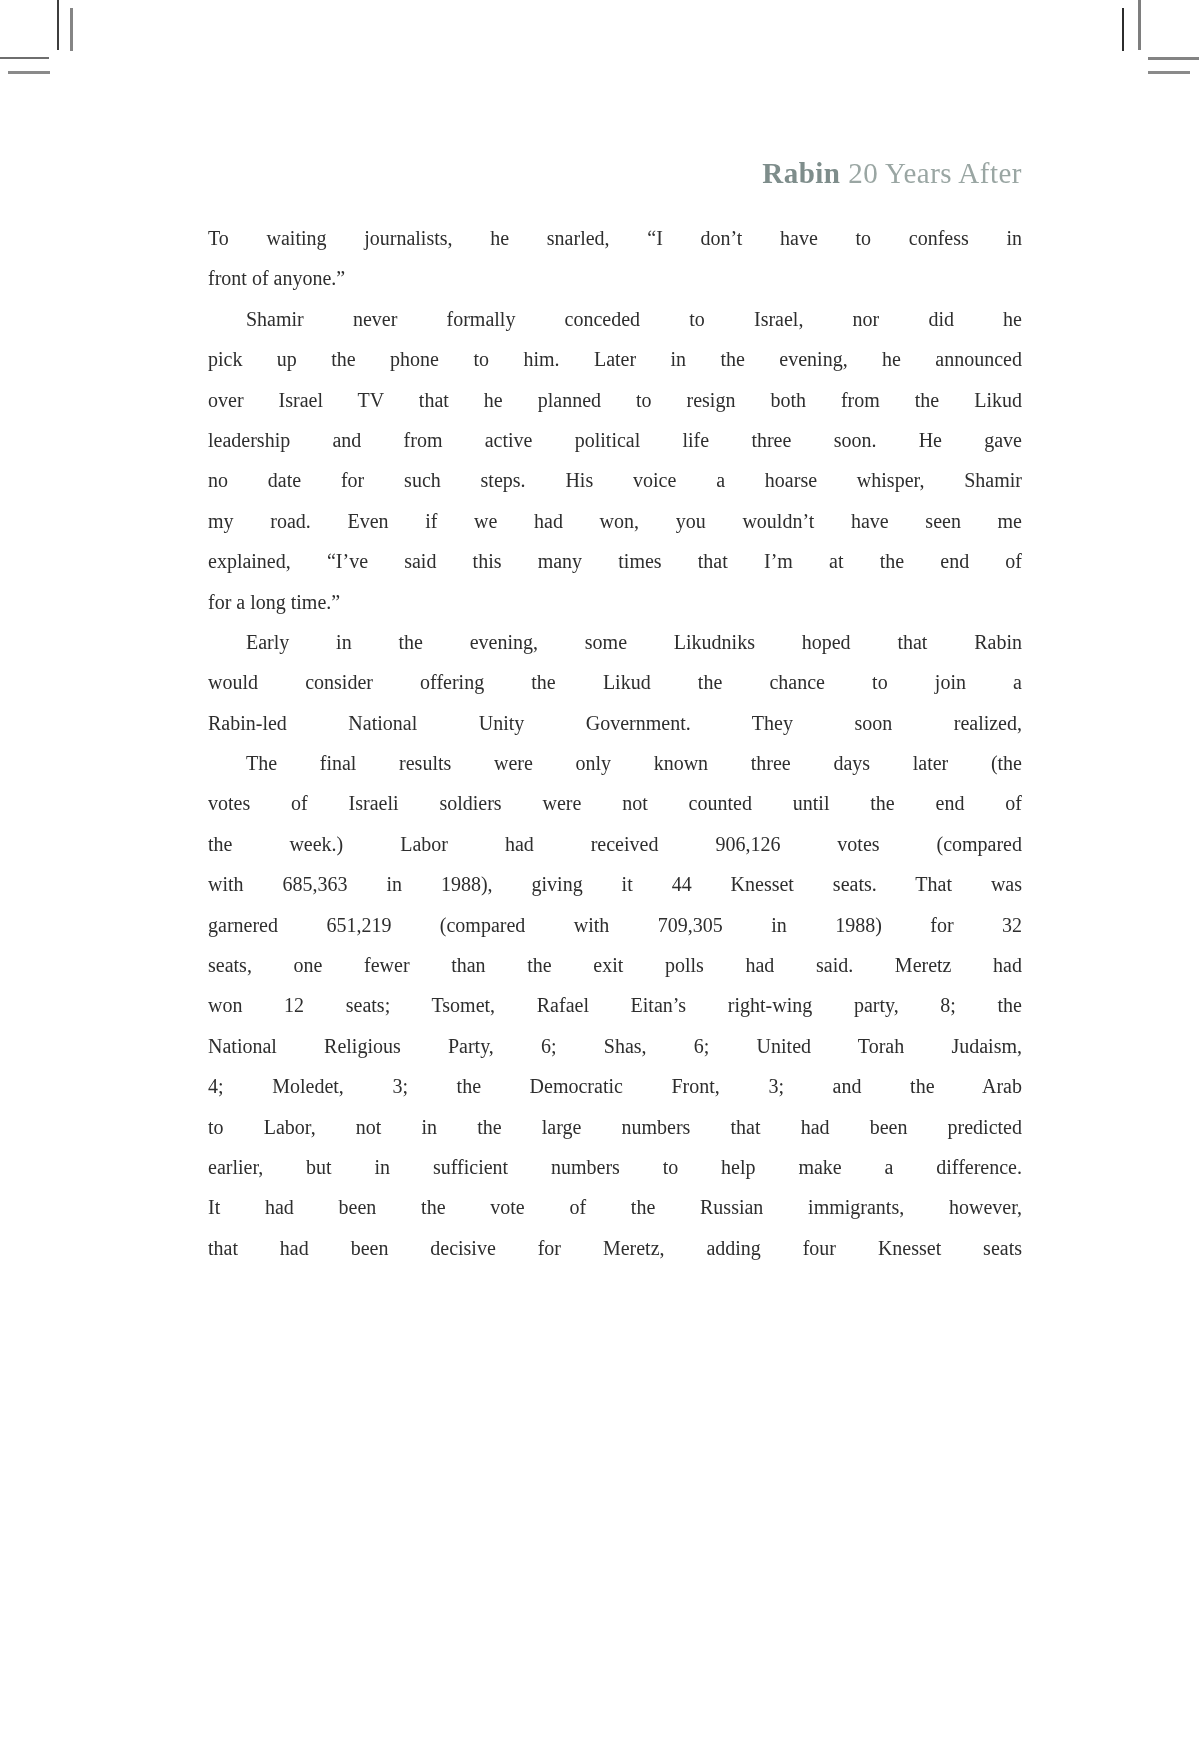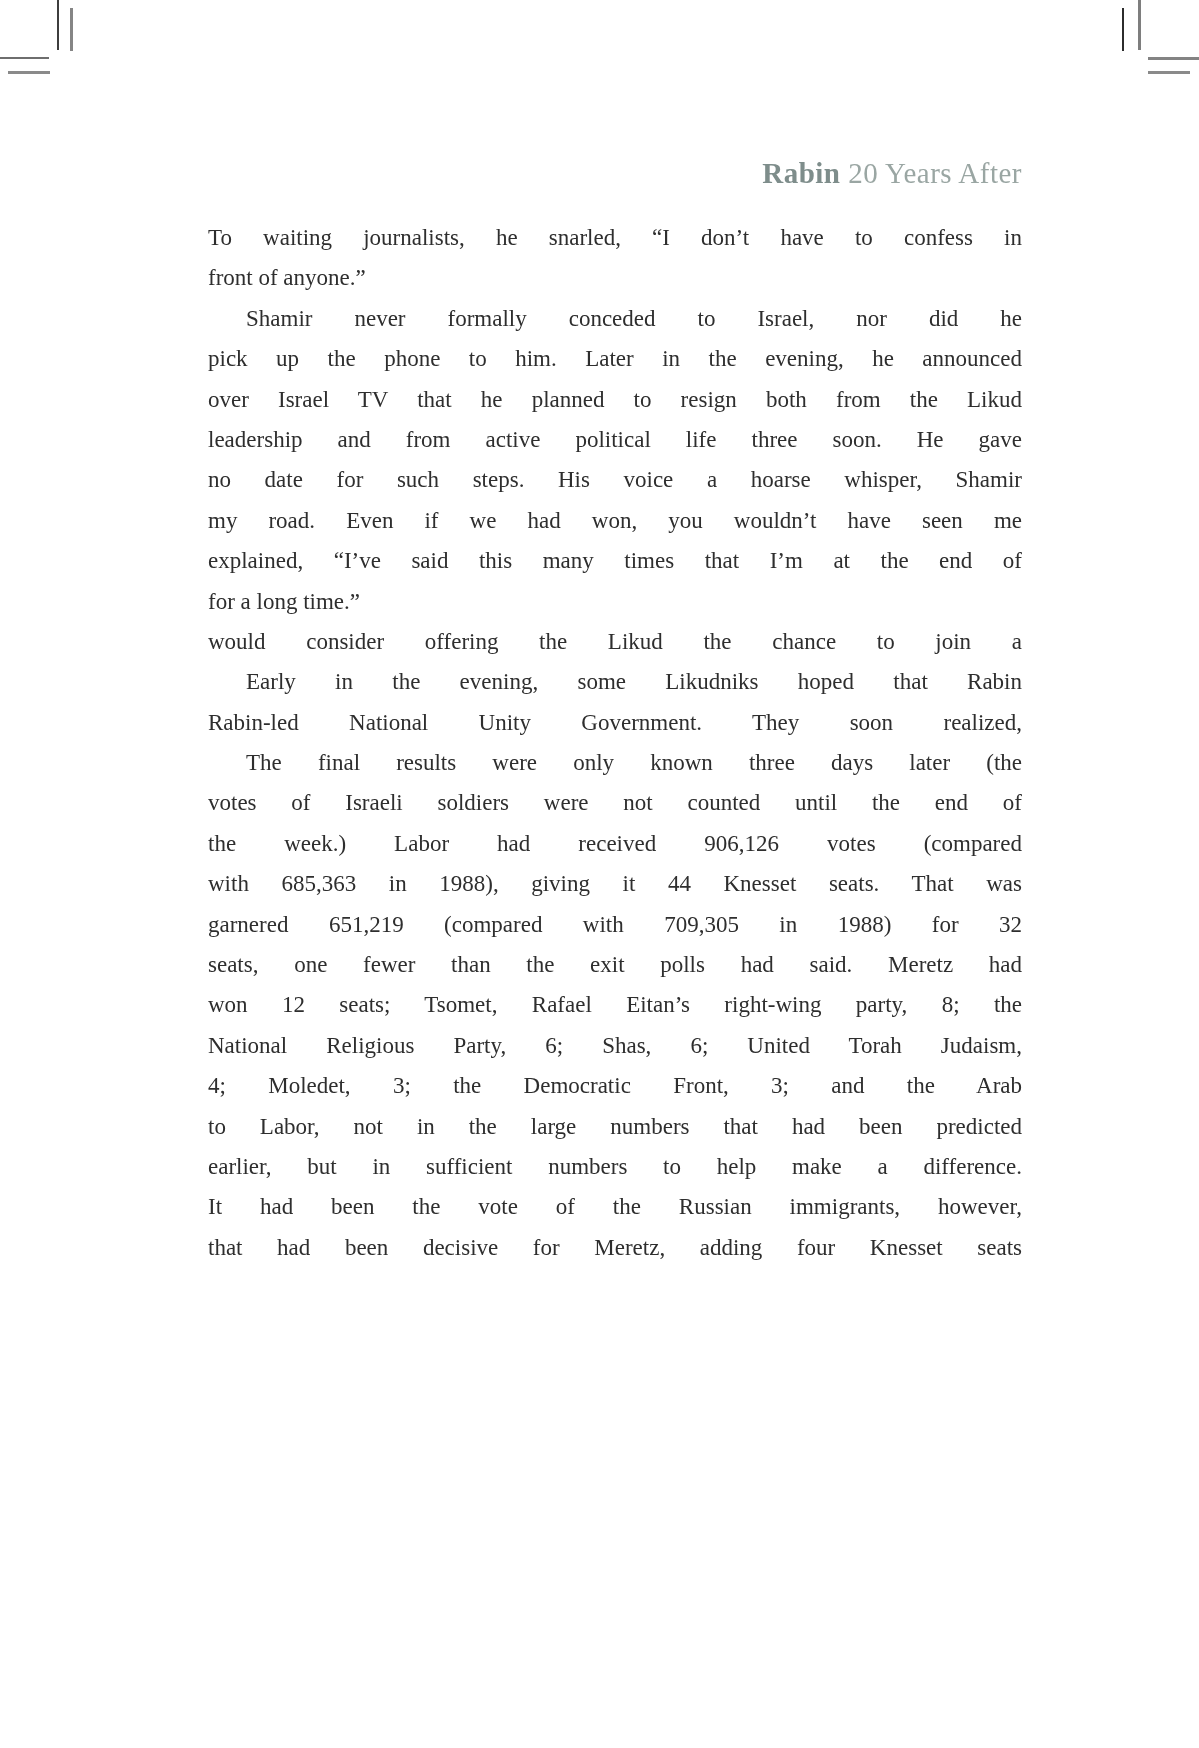--- a/index.html
+++ b/index.html
@@ -35,21 +35,21 @@
     font-weight: bold;
     color: #7e8d8b;
   }
 
   
   .body-text {
     position: absolute;
     left: 208px;
     top: 218px;
     width: 814px;
-    font-size: 23px;
+    font-size: 20px;
     color: #2e2e2e;
   }
   .line {
     line-height: 40.4px;
     height: 40.4px;
     text-align: justify;
     text-align-last: justify;
     white-space: nowrap;
     overflow: visible;
   }
@@ -111,22 +111,22 @@
         <div class="line indent">Shamir never formally conceded to Israel, nor did he</div>
         <div class="line">pick up the phone to him. Later in the evening, he announced</div>
         <div class="line">over Israel TV that he planned to resign both from the Likud</div>
         <div class="line">leadership and from active political life three soon. He gave</div>
         <div class="line">no date for such steps. His voice a hoarse whisper, Shamir</div>
         <div class="line">my road. Even if we had won, you wouldn’t have seen me</div>
         <div class="line">explained, “I’ve said this many times that I’m at the end of</div>
         <div class="line last">for a long time.”</div>
       </div>
       <div>
+        <div class="line indent">Early in the evening, some Likudniks hoped that Rabin</div>
         <div class="line">would consider offering the Likud the chance to join a</div>
-        <div class="line indent">Early in the evening, some Likudniks hoped that Rabin</div>
         <div class="line">Rabin-led National Unity Government. They soon realized,</div>
       </div>
       <div>
         <div class="line indent">The final results were only known three days later (the</div>
         <div class="line">votes of Israeli soldiers were not counted until the end of</div>
         <div class="line">the week.) Labor had received 906,126 votes (compared</div>
         <div class="line">with 685,363 in 1988), giving it 44 Knesset seats. That was</div>
         <div class="line">garnered 651,219 (compared with 709,305 in 1988) for 32</div>
         <div class="line">seats, one fewer than the exit polls had said. Meretz had</div>
         <div class="line">won 12 seats; Tsomet, Rafael Eitan’s right-wing party, 8; the</div>

